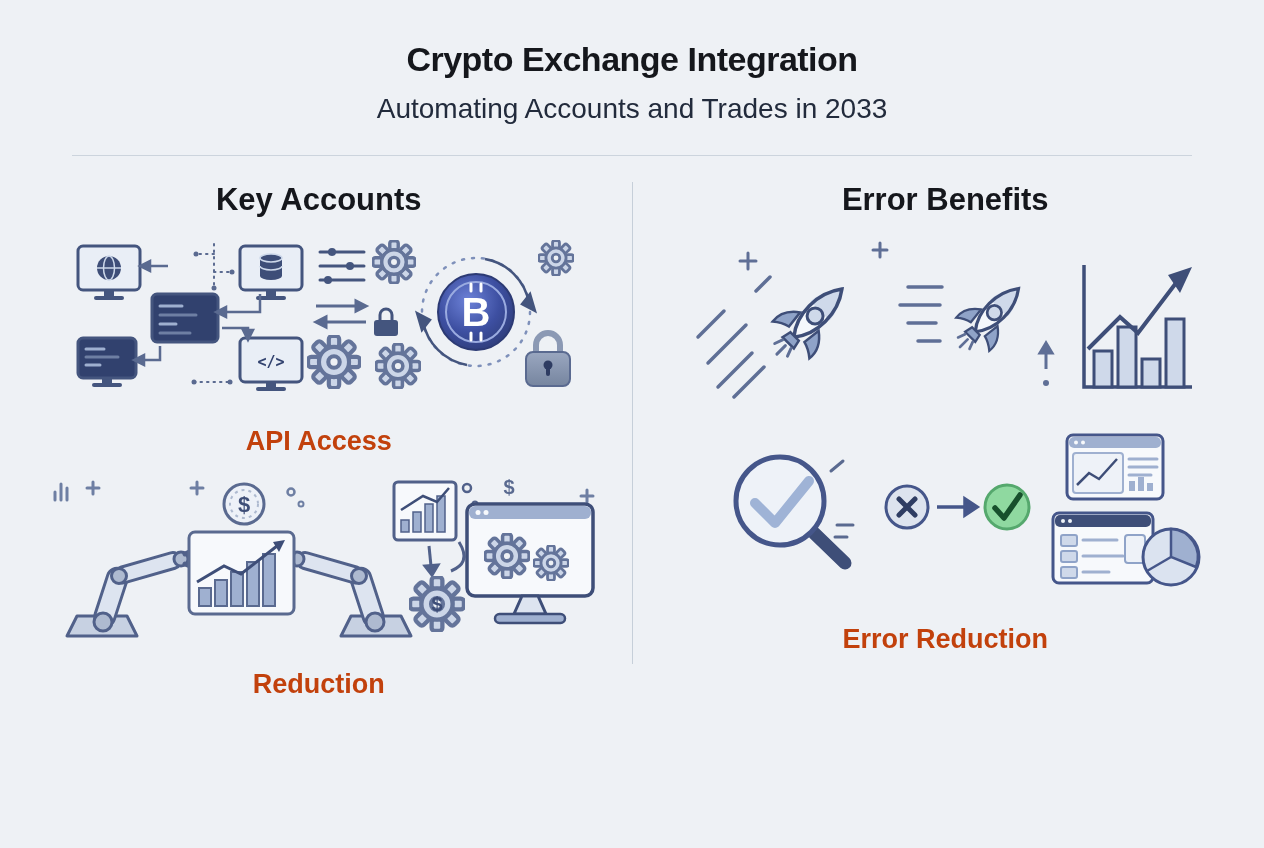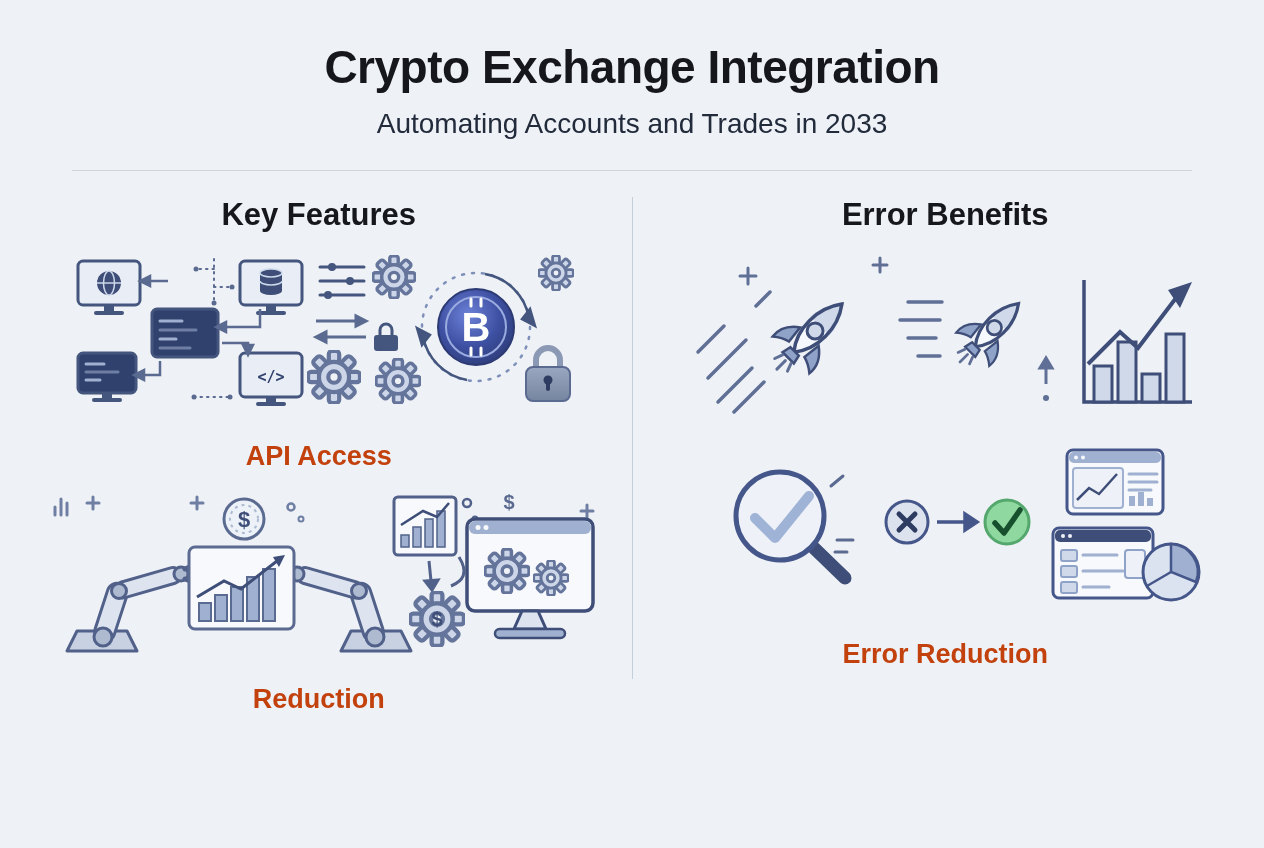--- a/index.html
+++ b/index.html
@@ -1,18 +1,18 @@
 <!DOCTYPE html>
 <html><head>
 <meta charset="utf-8">
 <style>
   html,body{margin:0;padding:0;}
   .page{width:1264px;height:848px;background:#eef1f5;font-family:"Liberation Sans",sans-serif;color:#15171c;overflow:hidden;position:relative;}
   header{text-align:center;padding-top:40px;}
-  .title{font-size:46px;margin:0;font-weight:700;letter-spacing:-0.5px;color:#15171c;}
+  .title{font-size:34px;margin:0;font-weight:700;letter-spacing:-0.5px;color:#15171c;}
   .subtitle{font-size:28px;margin-top:14px;color:#222b3c;font-weight:500;}
   .h-divider{height:1px;background:#ccd4dd;margin:30px 72px 0;}
   .columns{display:flex;align-items:stretch;padding:0 6px;}
   .column{flex:1;display:flex;flex-direction:column;align-items:center;}
   .v-divider{width:1px;background:#c6cfd9;margin:26px 0 44px;}
   .col-heading{font-size:31px;margin:26px 0 4px;font-weight:700;color:#15171c;}
   .illus{height:198px;display:flex;align-items:center;justify-content:center;}
   .caption{font-size:27px;font-weight:700;margin:6px 0 8px;color:#c2410c;}
   svg text{font-family:"Liberation Sans",sans-serif;}
   svg .mono{font-family:"DejaVu Sans Mono",monospace;}
@@ -51,21 +51,21 @@
 <div class="page">
   <header>
     <h1 class="title">Crypto Exchange Integration</h1>
     <div class="subtitle">Automating Accounts and Trades in 2033</div>
   </header>
   <div class="h-divider"></div>
 
   <main class="columns">
 
     <section class="column">
-      <h2 class="col-heading">Key Features</h2>
+      <h2 class="col-heading">Key Accounts</h2>
 
       <div class="illus">
         <svg width="510" height="178" viewBox="0 0 510 178">
 
           <g transform="translate(14,14)">
             <rect x="0" y="0" width="62" height="44" rx="5" fill="#e9eef6" stroke="#44557e" stroke-width="3"></rect>
             <circle cx="31" cy="22" r="12" fill="#3e4e78"></circle>
             <ellipse cx="31" cy="22" rx="5.5" ry="12" fill="none" stroke="#cdd8ea" stroke-width="1.5"></ellipse>
             <line x1="19" y1="22" x2="43" y2="22" stroke="#cdd8ea" stroke-width="1.5"></line>
             <rect x="26" y="44" width="10" height="6" fill="#44557e"></rect>

